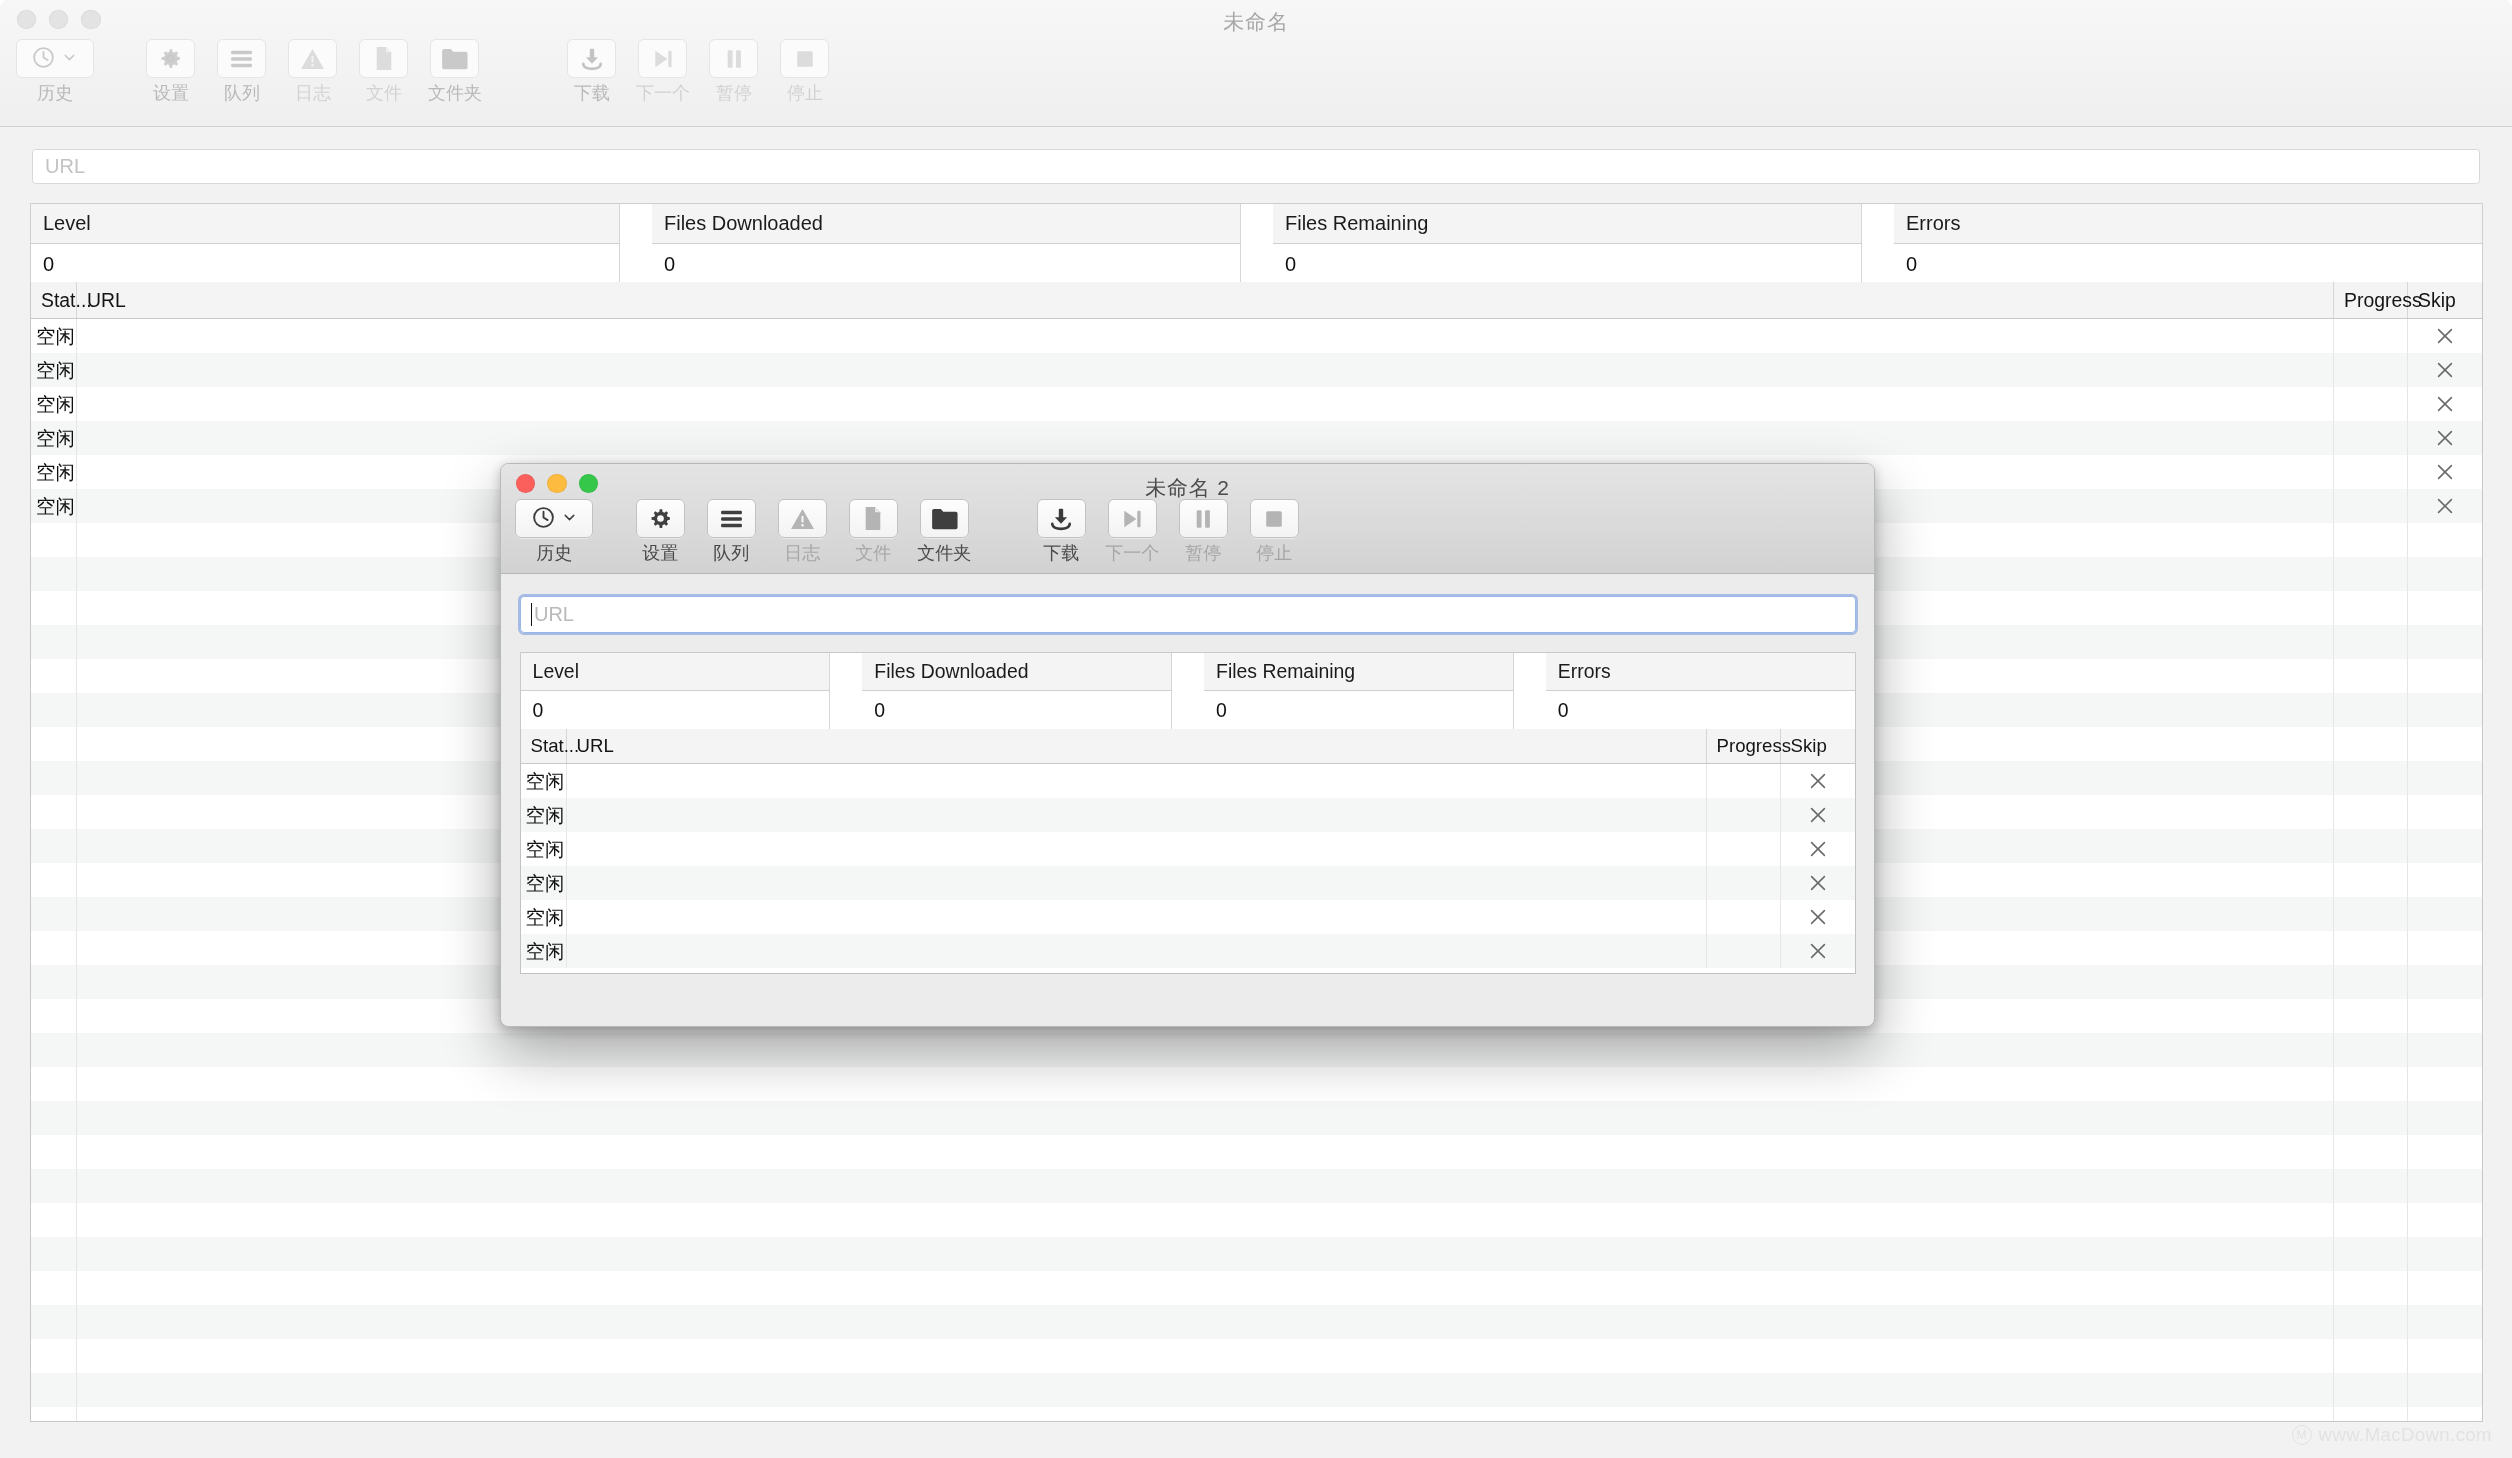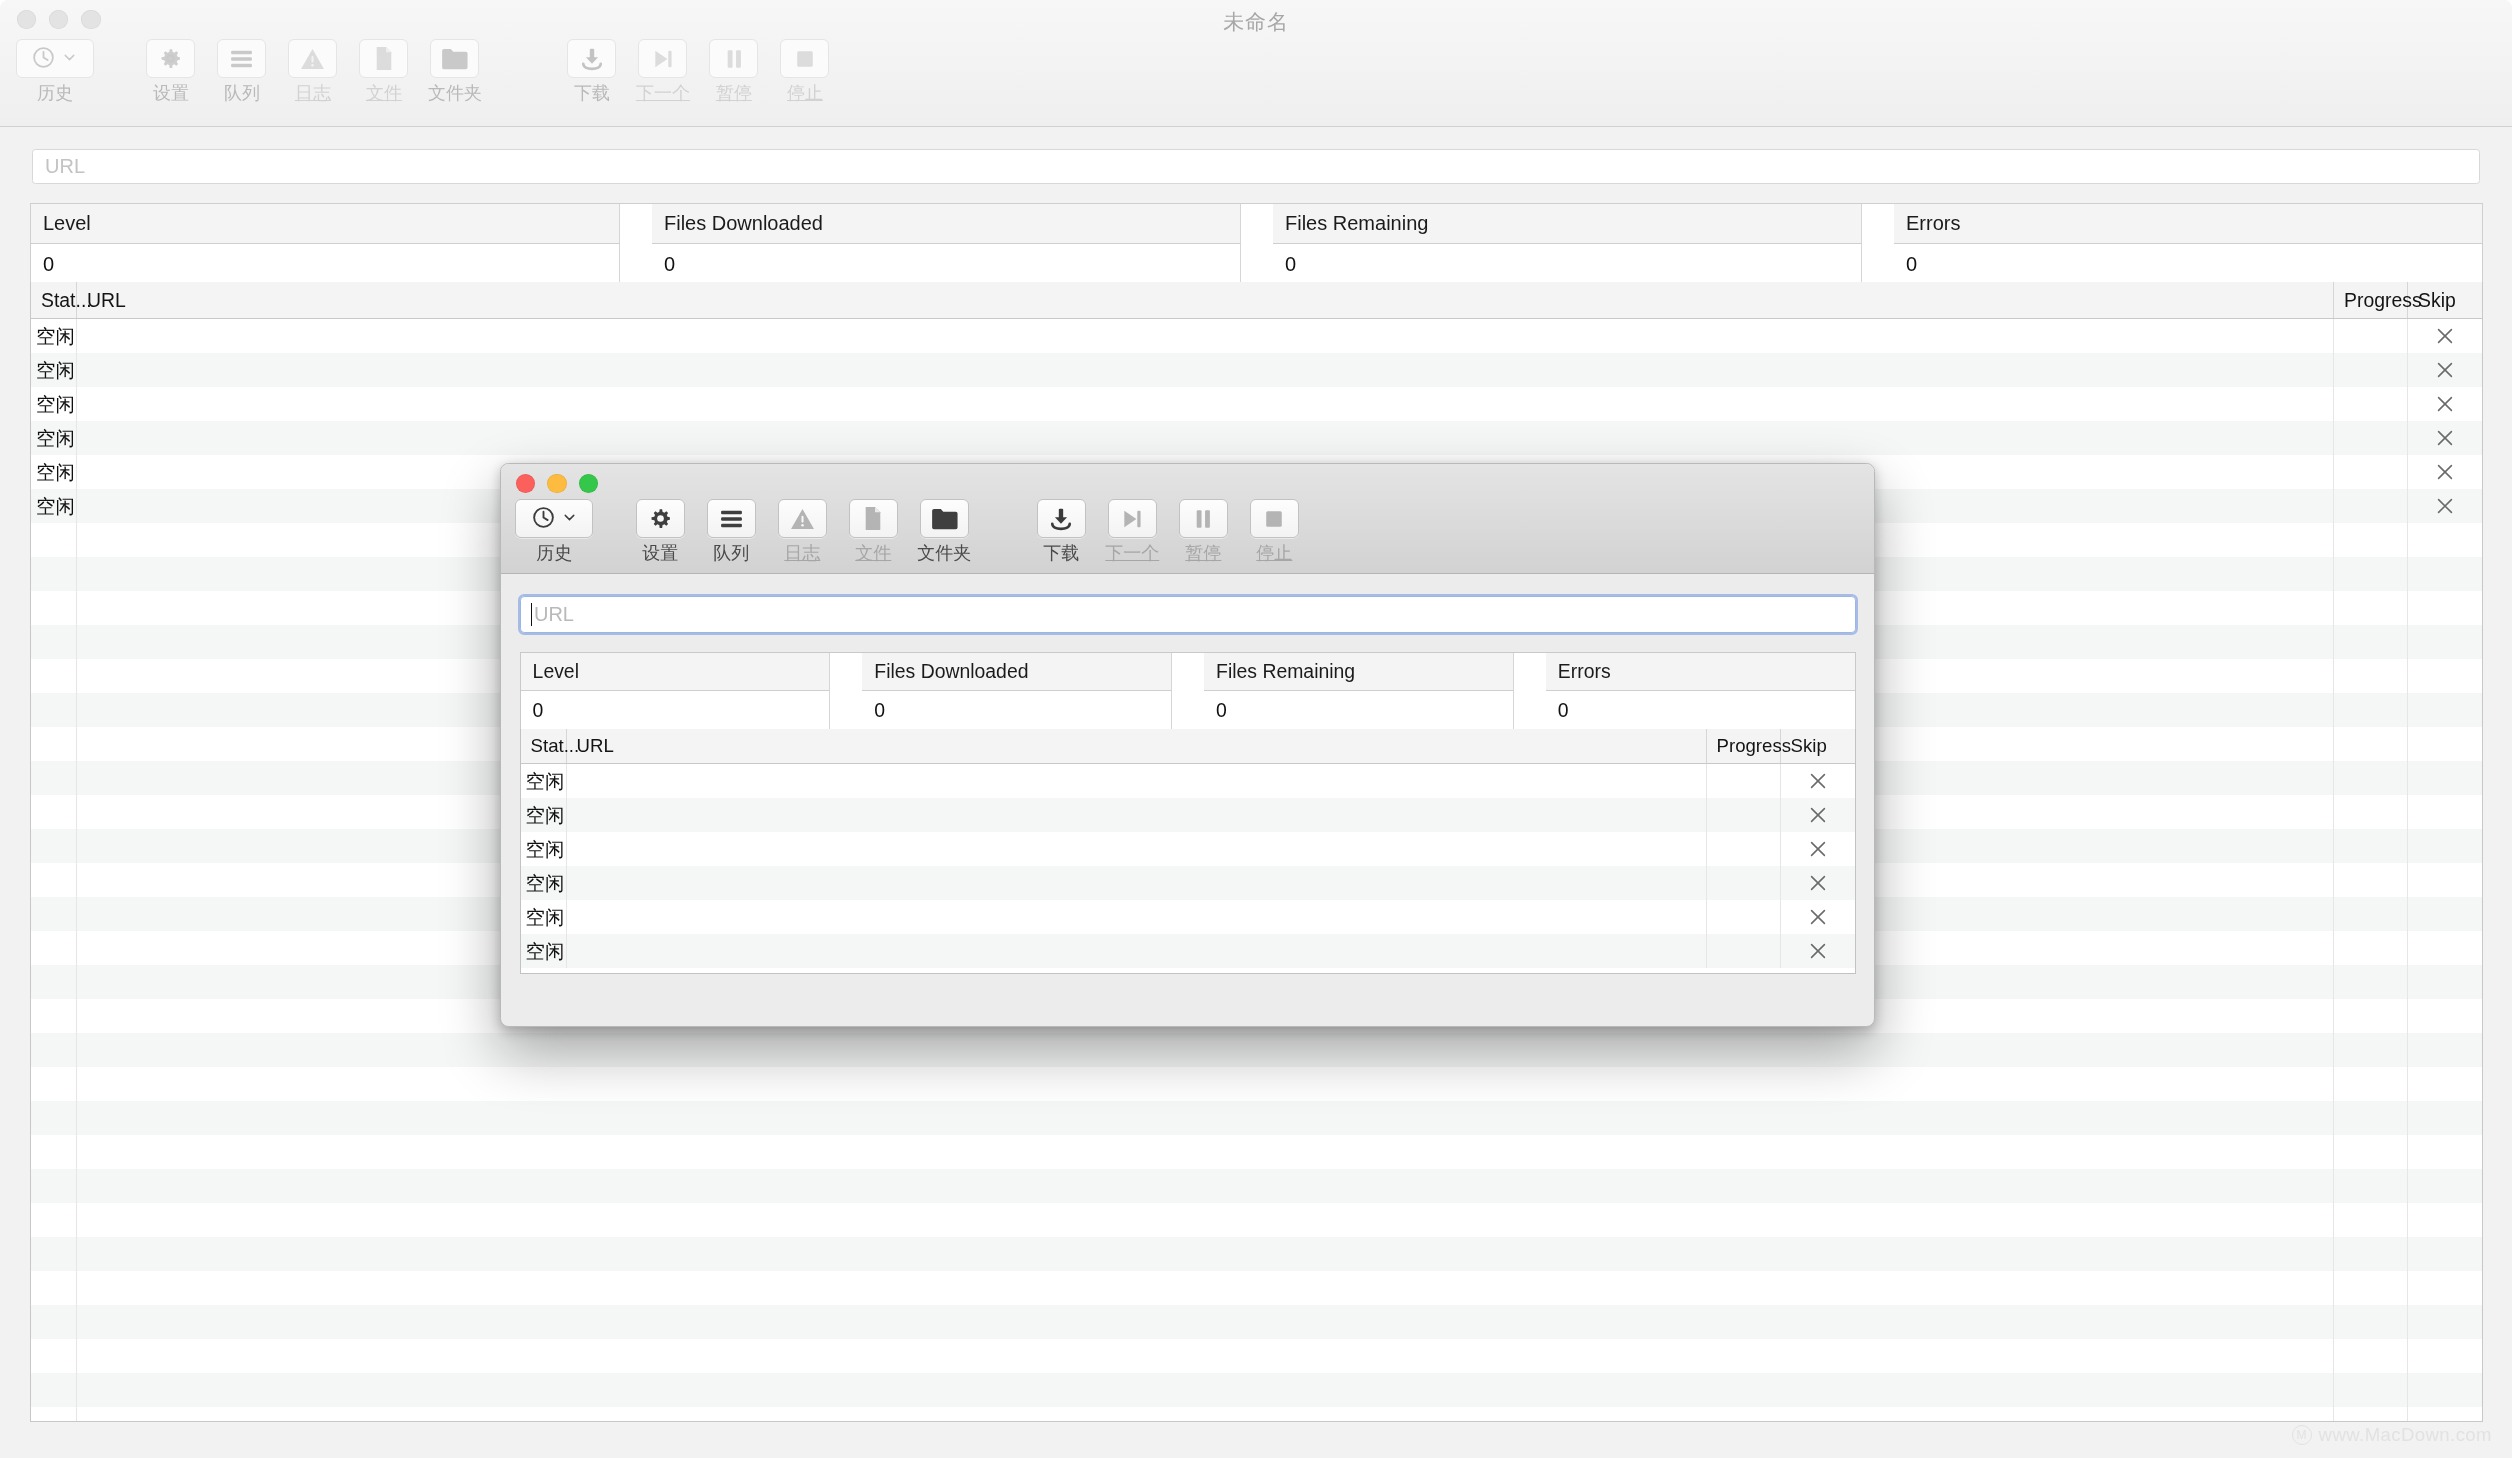--- a/index.html
+++ b/index.html
@@ -51,21 +51,21 @@
     width: 49px; height: 39px;
     border: 0.8px solid #e5e5e5;
     border-radius: 6px;
     background: #fbfbfb;
     display: flex; align-items: center; justify-content: center;
   }
   .tb-label {
     margin-top: 3px; font-size: 18px; color: #b9b9b9;
     white-space: nowrap;
   }
-  .tb-item.dim .tb-label { color: #d2d2d2; text-decoration: underline; }
+  .tb-item.dim .tb-label { color: #d2d2d2; }
   .tb-btn svg { display: block; }
 
   .hist-btn {
     width: 78px; height: 39px;
     border: 0.8px solid #e5e5e5; border-radius: 6px;
     background: #fbfbfb;
     display: flex; align-items: center; justify-content: center; gap: 5px;
   }
   .hist-item { width: 93px; }
 
@@ -629,20 +629,21 @@
 
 <div class="fg-window">
 
   <div class="fg-titlebar">
     <div class="traffic">
       <span class="dot dot-red"></span>
       <span class="dot dot-yellow"></span>
       <span class="dot dot-green"></span>
     </div>
 
+    <div class="win-title">未命名 2</div>
 
     <div class="tb-row">
 
       <div style="width:6.8px;flex:none;"></div>
 
       <div class="tb-item hist-item">
         <div class="hist-btn">
           <span>
             <svg width="25" height="25" viewBox="0 0 24 24" fill="none" stroke="#3c3c3c" stroke-width="1.8">
               <circle cx="12" cy="12" r="9"></circle>

